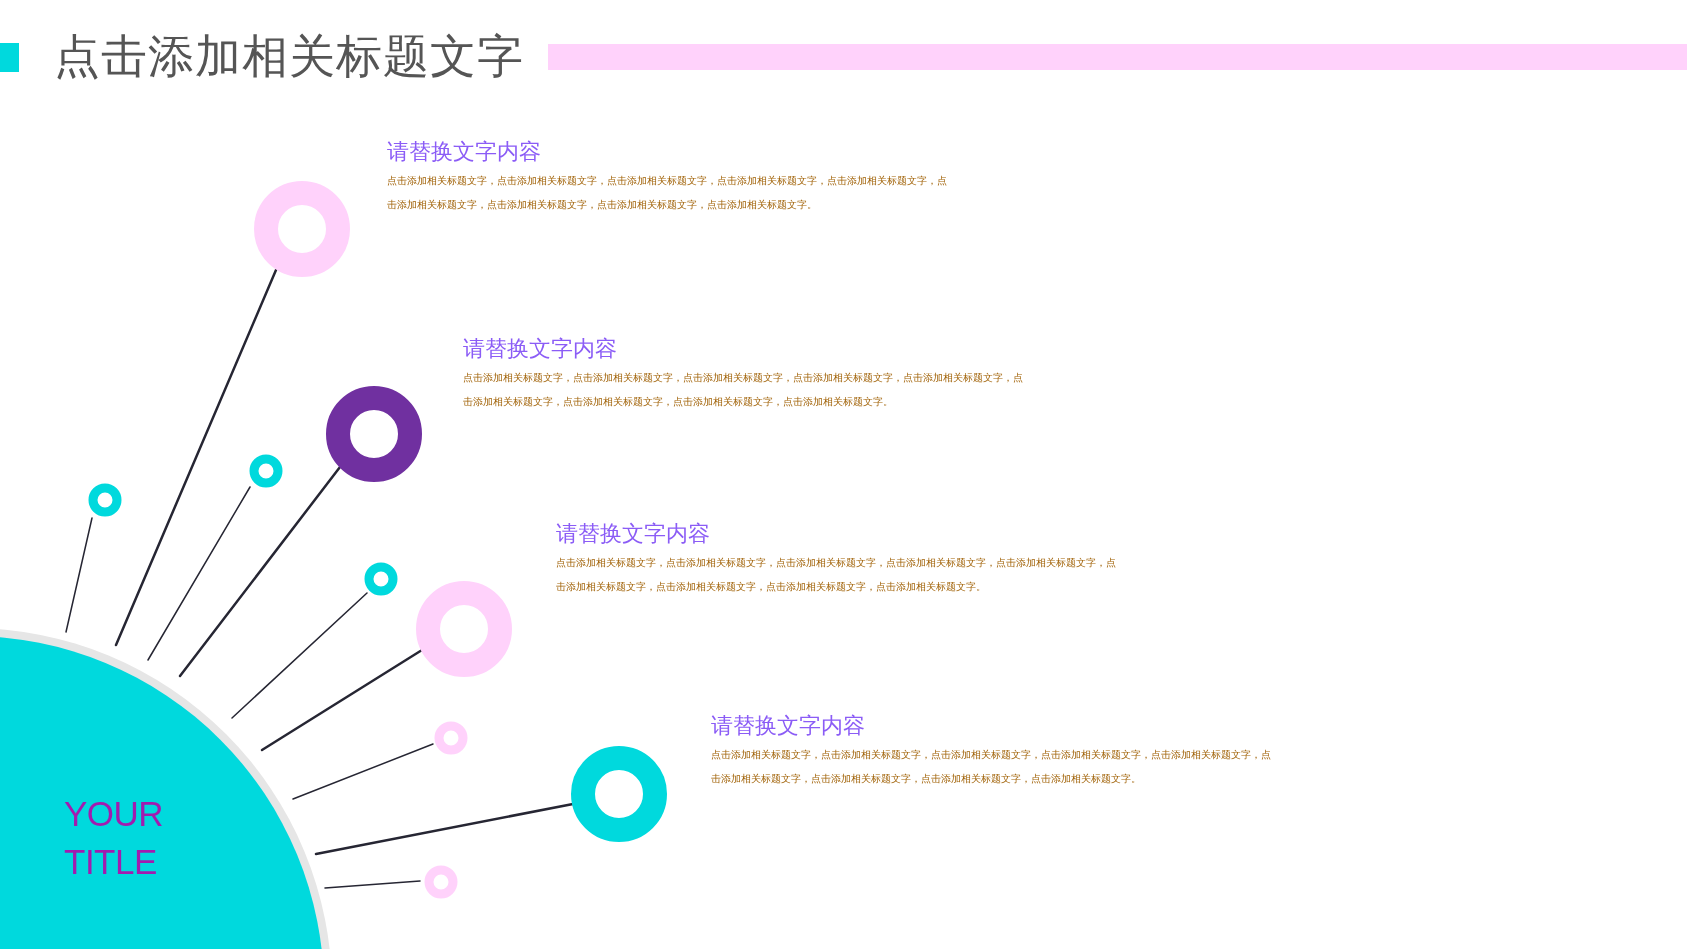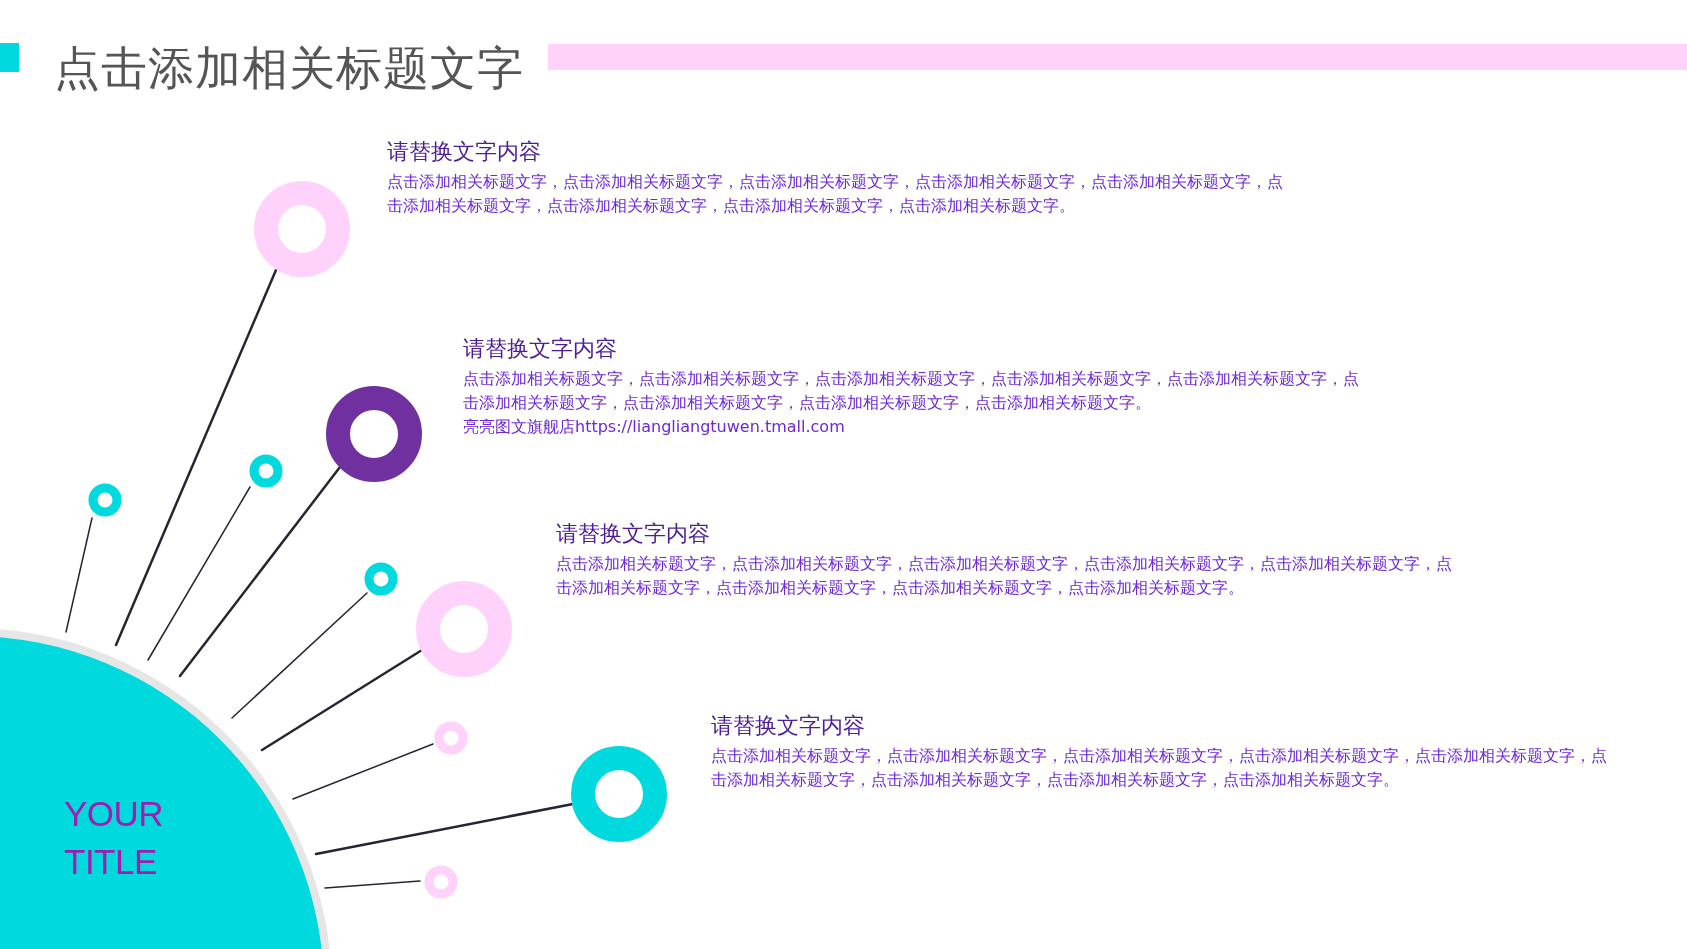--- a/index.html
+++ b/index.html
@@ -2,36 +2,36 @@
 <html><head>
   <meta charset="utf-8">
   <style>
     html, body { margin: 0; padding: 0; background: #ffffff; }
     body {
       width: 1687px; height: 949px; position: relative; overflow: hidden;
       font-family: "DejaVu Sans", "Liberation Sans", sans-serif;
     }
     .accent-square { position: absolute; left: 0; top: 43px; width: 19px; height: 29px; background: #00d9dd; }
     .page-title {
-      position: absolute; left: 54px; top: 40px; font-size: 46px; line-height: 56px;
+      position: absolute; left: 54px; top: 28px; font-size: 46px; line-height: 56px;
       color: #555555; letter-spacing: 1px; white-space: nowrap; font-weight: 300;
     }
     .title-bar { position: absolute; left: 548px; top: 44px; width: 1139px; height: 26px; background: #ffd2fb; }
 
     .diagram { position: absolute; left: 0; top: 0; width: 1687px; height: 949px; }
 
     .big-title {
       position: absolute; left: 64px; top: 790px; color: #a21caf;
       font-family: "Liberation Sans", sans-serif; font-size: 35px; line-height: 48px;
       letter-spacing: -0.5px;
     }
 
     .text-block { position: absolute; color: #a6a6a6; }
-    .text-block .heading { font-size: 22px; line-height: 30px; color: #4c1d95; white-space: nowrap; margin-bottom: 3px; font-weight: 300; }
-    .text-block .body { font-size: 16px; line-height: 24px; color: #6d28d9; white-space: nowrap; }
+    .text-block .heading { font-size: 22px; line-height: 30px; color: #8b5cf6; white-space: nowrap; margin-bottom: 3px; font-weight: 300; }
+    .text-block .body { font-size: 10px; line-height: 24px; color: #a16207; white-space: nowrap; font-family: Liberation Mono, monospace; }
     .text-block .body .line { display: block; }
     .tb1 { left: 387px; top: 137px; }
     .tb2 { left: 463px; top: 334px; }
     .tb3 { left: 556px; top: 519px; }
     .tb4 { left: 711px; top: 711px; }
   </style>
 </head>
 <body>
 
 <div class="accent-square"></div>
@@ -79,21 +79,20 @@
     <span class="line">点击添加相关标题文字，点击添加相关标题文字，点击添加相关标题文字，点击添加相关标题文字，点击添加相关标题文字，点</span>
     <span class="line">击添加相关标题文字，点击添加相关标题文字，点击添加相关标题文字，点击添加相关标题文字。</span>
   </div>
 </div>
 
 <div class="text-block tb2">
   <div class="heading">请替换文字内容</div>
   <div class="body">
     <span class="line">点击添加相关标题文字，点击添加相关标题文字，点击添加相关标题文字，点击添加相关标题文字，点击添加相关标题文字，点</span>
     <span class="line">击添加相关标题文字，点击添加相关标题文字，点击添加相关标题文字，点击添加相关标题文字。</span>
-    <span class="line">亮亮图文旗舰店https://liangliangtuwen.tmall.com</span>
   </div>
 </div>
 
 <div class="text-block tb3">
   <div class="heading">请替换文字内容</div>
   <div class="body">
     <span class="line">点击添加相关标题文字，点击添加相关标题文字，点击添加相关标题文字，点击添加相关标题文字，点击添加相关标题文字，点</span>
     <span class="line">击添加相关标题文字，点击添加相关标题文字，点击添加相关标题文字，点击添加相关标题文字。</span>
   </div>
 </div>

